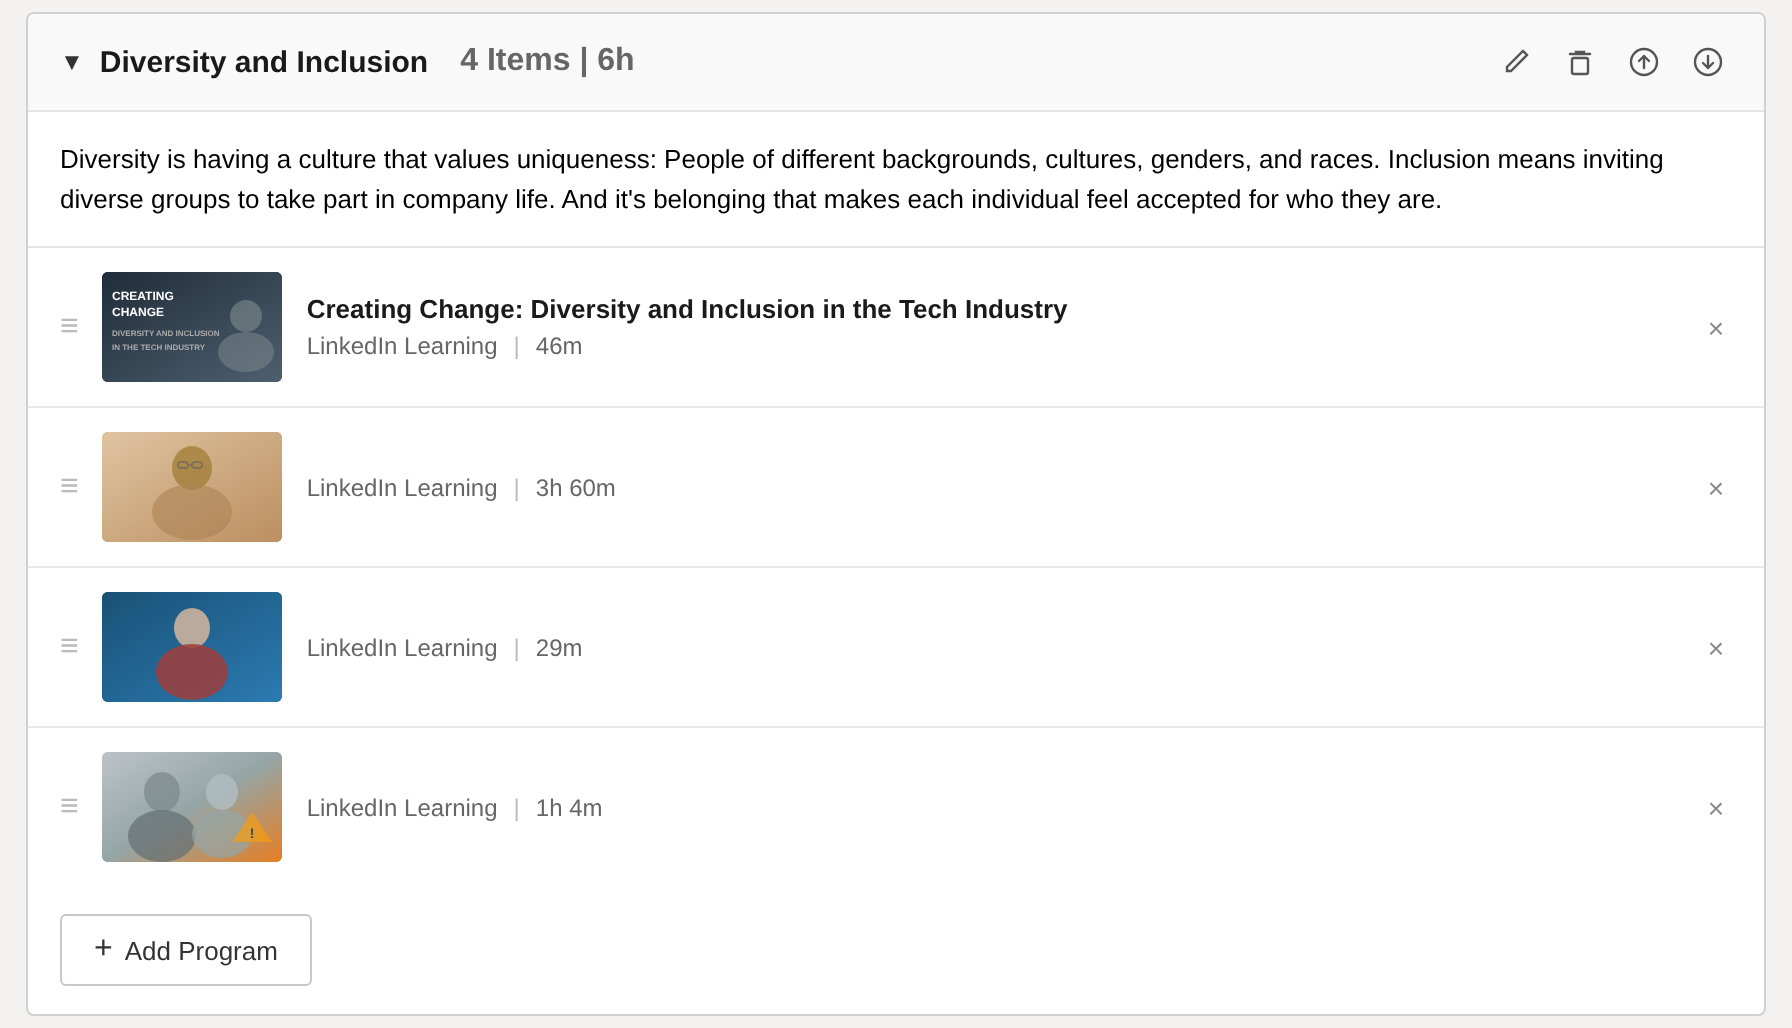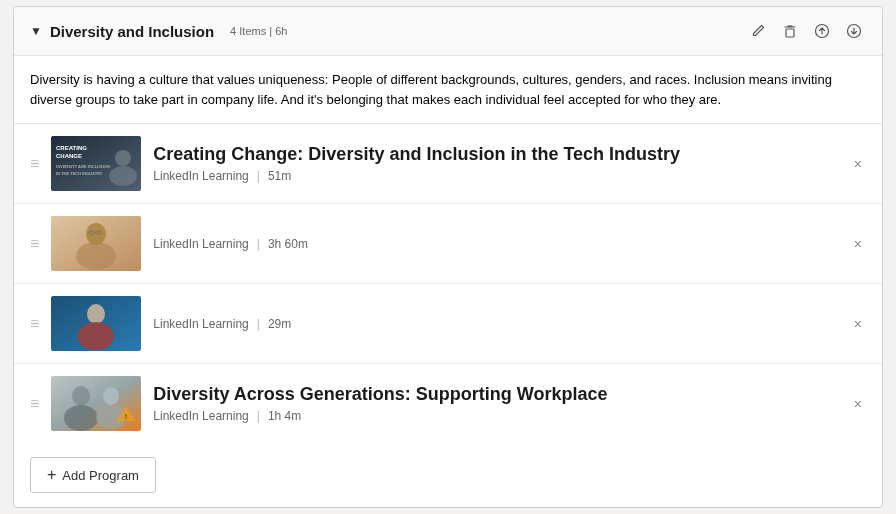--- a/index.html
+++ b/index.html
@@ -38,23 +38,24 @@
       color: #333;
       font-size: 12px;
       cursor: pointer;
     }
     .section-title {
       font-size: 15px;
       font-weight: 600;
       color: #1a1a1a;
     }
     .section-meta {
-      font-size: 11px;
+      font-size: 16px;
       color: #666;
       margin-left: 8px;
+      font-weight: bold;
     }
     .section-actions {
       display: flex;
       align-items: center;
       gap: 8px;
     }
     .action-btn {
       background: none;
       border: none;
       cursor: pointer;
@@ -113,21 +114,21 @@
     .thumb-3 {
       background: linear-gradient(135deg, #1a5276 0%, #2980b9 100%);
     }
     .thumb-4 {
       background: linear-gradient(135deg, #bdc3c7 0%, #95a5a6 50%, #f39c12 100%);
     }
     .course-info {
       flex: 1;
     }
     .course-title {
-      font-size: 18px;
+      font-size: 13px;
       font-weight: 600;
       color: #1a1a1a;
       margin-bottom: 4px;
     }
     .course-meta {
       font-size: 12px;
       color: #666;
       display: flex;
       align-items: flex-end;
       gap: 8px;
@@ -225,21 +226,21 @@
 
           <ellipse cx="72" cy="22" rx="8" ry="8" fill="#7f8c8d" opacity="0.6"></ellipse>
           <ellipse cx="72" cy="40" rx="14" ry="10" fill="#7f8c8d" opacity="0.5"></ellipse>
         </svg>
       </div>
       <div class="course-info">
         <div class="course-title">Creating Change: Diversity and Inclusion in the Tech Industry</div>
         <div class="course-meta">
           <span>LinkedIn Learning</span>
           <span class="meta-divider">|</span>
-          <span>51m</span>
+          <span>46m</span>
         </div>
       </div>
       <button class="remove-btn">×</button>
     </div>
 
     <div class="course-item">
       <span class="drag-handle">≡</span>
       <div class="course-thumbnail thumb-2">
         <svg width="90" height="55" viewBox="0 0 90 55" xmlns="http://www.w3.org/2000/svg">
           <rect width="90" height="55" fill="#d4a982"></rect>
@@ -314,21 +315,20 @@
           <ellipse cx="30" cy="20" rx="9" ry="10" fill="#7f8c8d" opacity="0.8"></ellipse>
           <ellipse cx="30" cy="42" rx="17" ry="13" fill="#636e72" opacity="0.7"></ellipse>
           <ellipse cx="60" cy="20" rx="8" ry="9" fill="#b2bec3" opacity="0.8"></ellipse>
           <ellipse cx="60" cy="41" rx="15" ry="12" fill="#95a5a6" opacity="0.7"></ellipse>
 
           <polygon points="75,30 85,45 65,45" fill="#f39c12" opacity="0.7"></polygon>
           <text x="75" y="43" font-family="Arial" font-size="7" font-weight="bold" fill="#2c3e50" text-anchor="middle" opacity="0.9">!</text>
         </svg>
       </div>
       <div class="course-info">
-        <div class="course-title">Diversity Across Generations: Supporting Workplace</div>
         <div class="course-meta">
           <span>LinkedIn Learning</span>
           <span class="meta-divider">|</span>
           <span>1h 4m</span>
         </div>
       </div>
       <button class="remove-btn">×</button>
     </div>
 
   </div>

